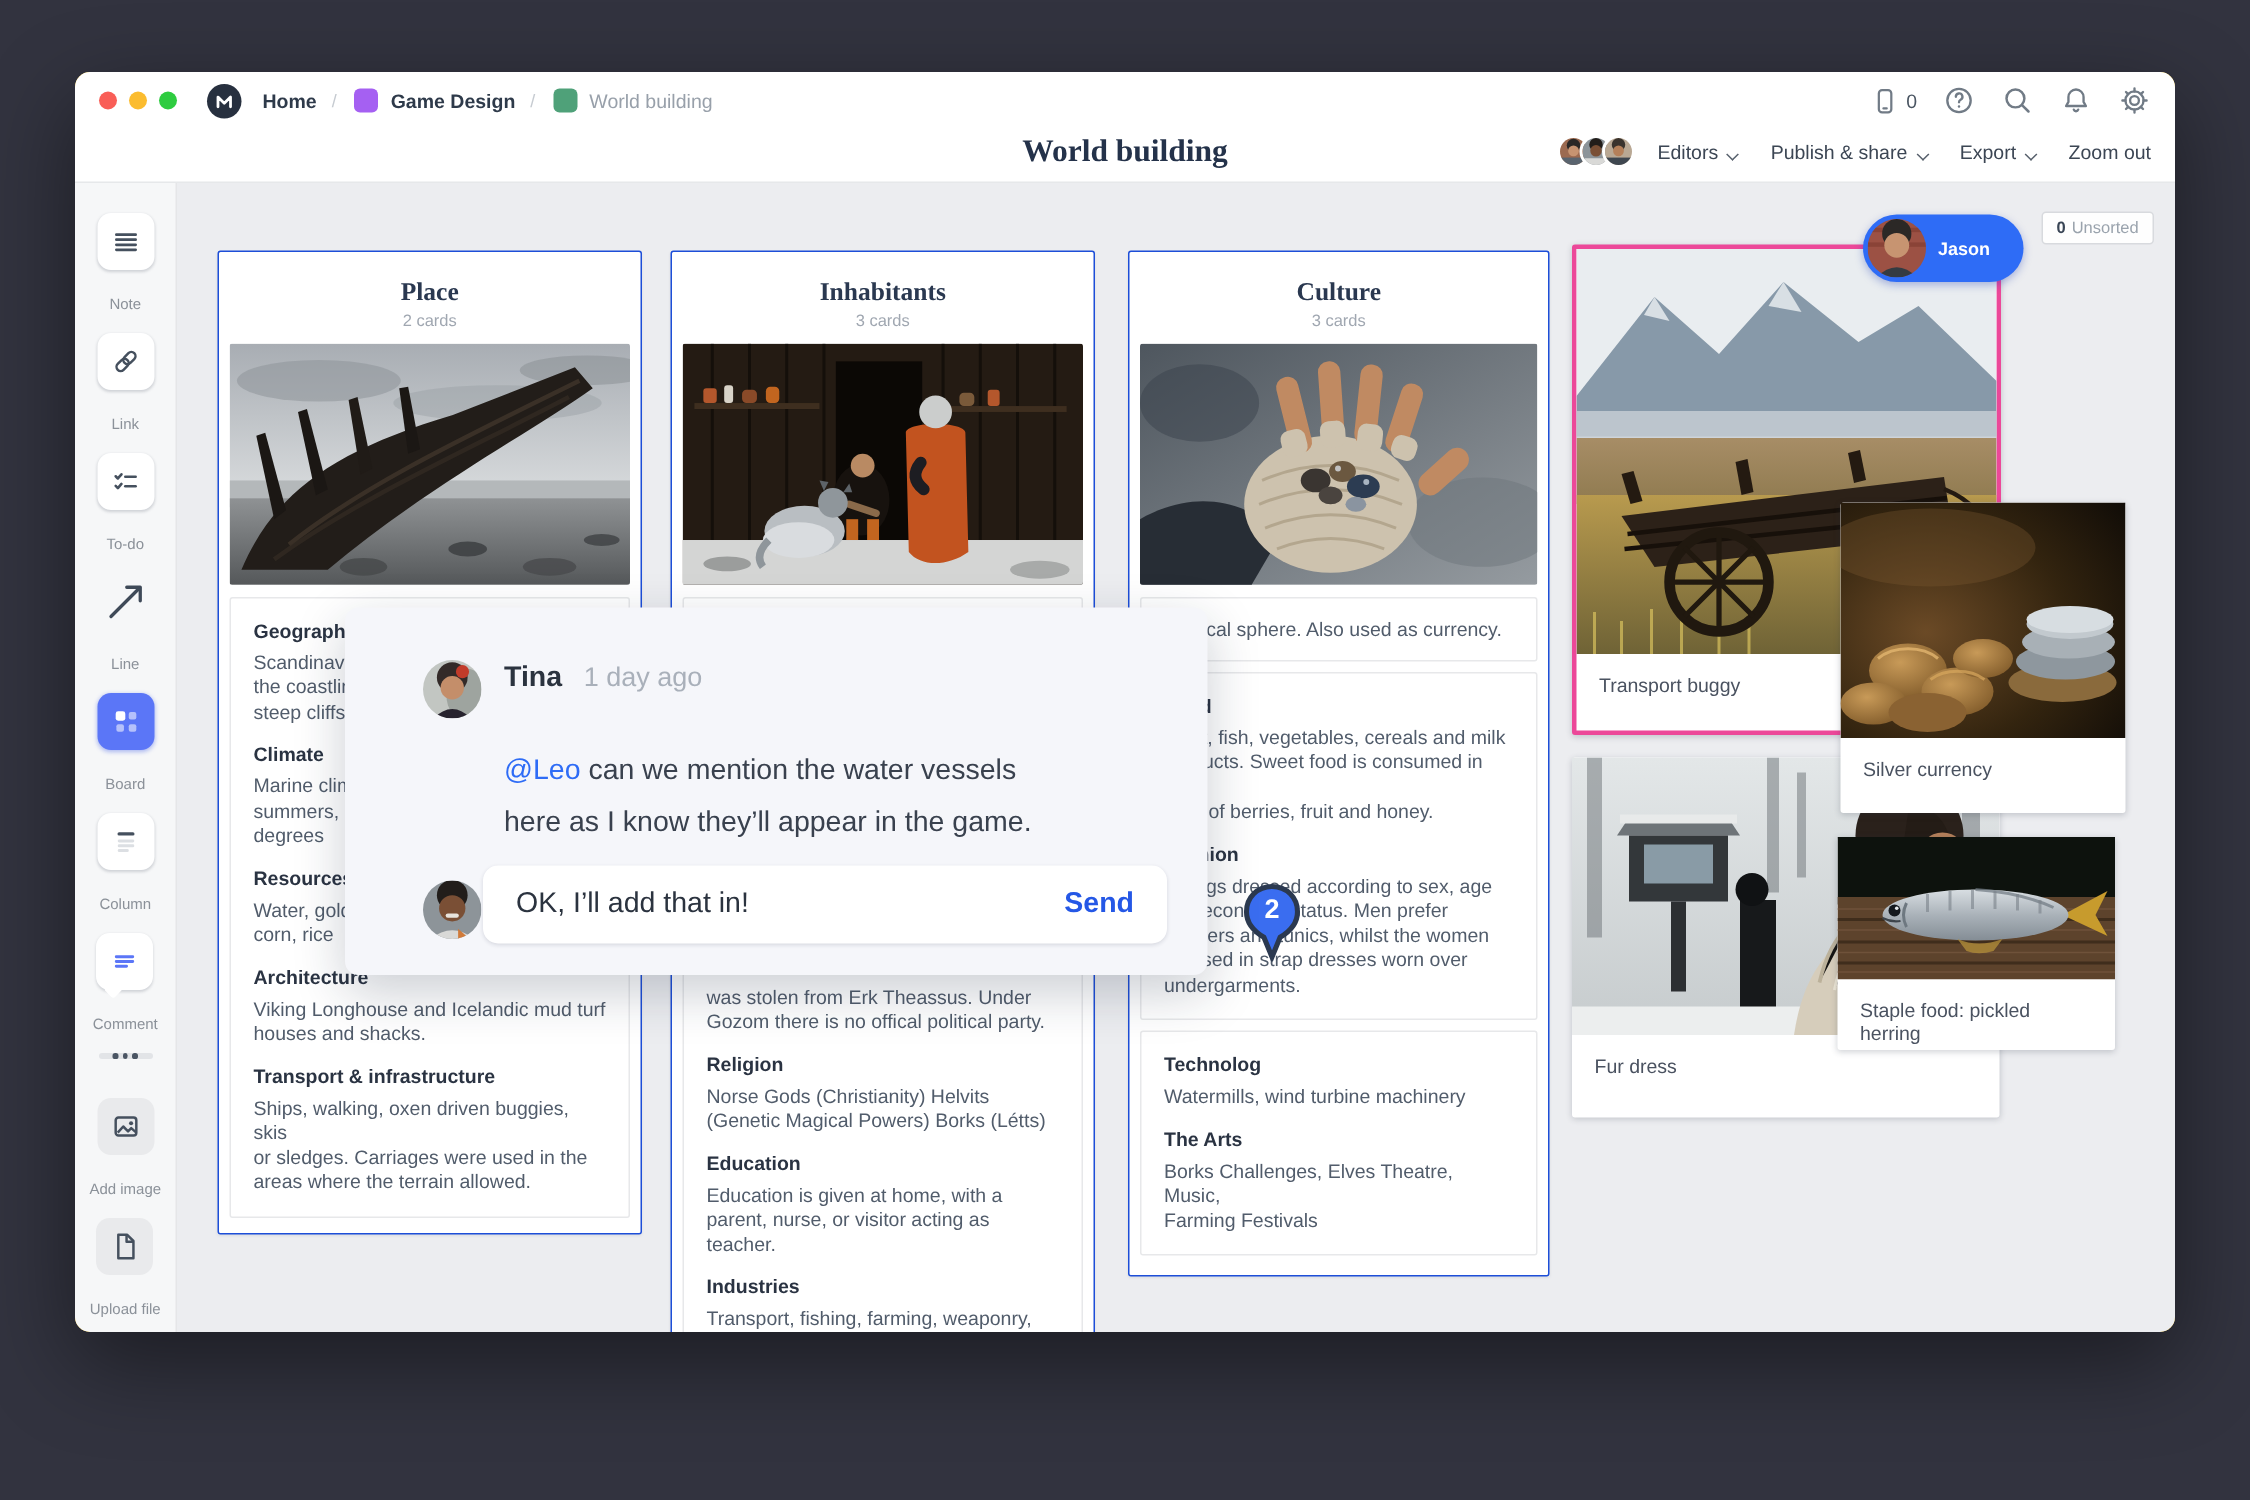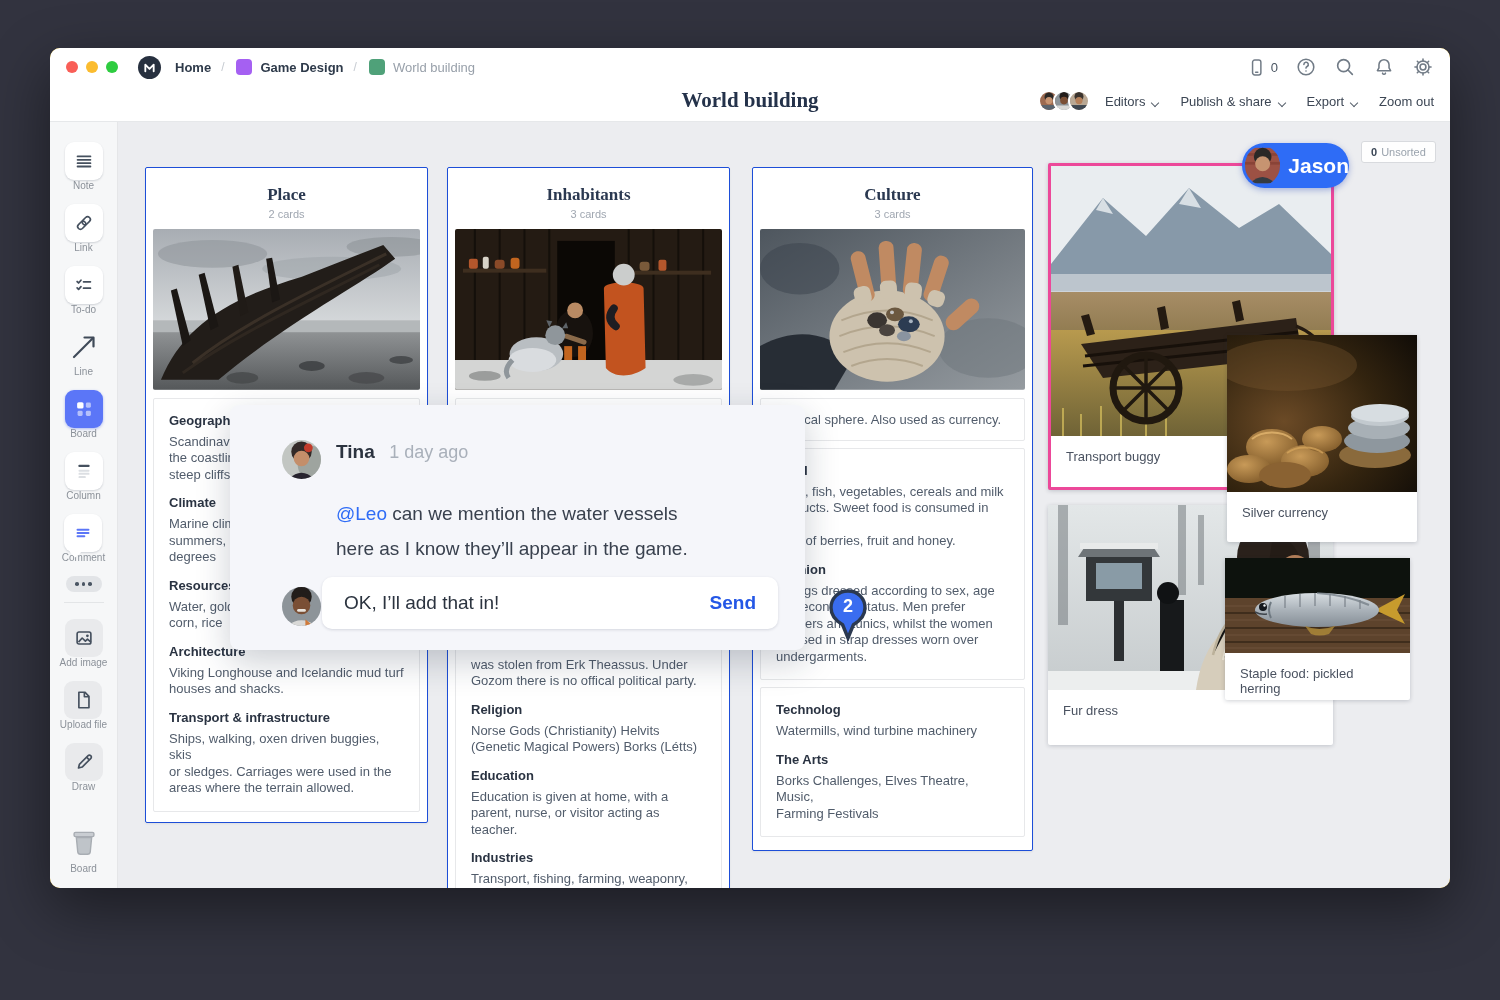--- a/index.html
+++ b/index.html
@@ -42,21 +42,21 @@
              border-right:1px solid #e5e6e8; z-index:20; display:flex; flex-direction:column; align-items:center; padding-top:20px; }
   .tool { display:flex; flex-direction:column; align-items:center; margin-bottom:13px; }
   .toolbox { width:38px; height:38px; background:#fff; border-radius:9px; box-shadow:0 1px 2px rgba(30,40,60,.18);
              display:flex; align-items:center; justify-content:center; }
   .toolbox.gray { background:#e9eaec; box-shadow:none; }
   .toolbox.blue { background:#5b76f7; box-shadow:0 1px 3px rgba(60,90,230,.4); }
   .toolbox.nobox { background:transparent; box-shadow:none; }
   .toolbox.bubble { position:relative; }
   .toolbox.bubble:after { content:""; position:absolute; left:7px; bottom:-4px; width:9px; height:9px;
                           background:#fff; transform:rotate(45deg); border-radius:2px; }
-  .toollabel { font-size:10px; color:#8b9199; margin-top:0; }
+  .toollabel { font-size:10px; color:#8b9199; margin-top:18px; }
   .more-pill { width:36px; height:16px; border-radius:8px; background:#e2e4e7; display:flex; align-items:center; justify-content:center; gap:3px; margin-bottom:10px; }
   .more-pill i { width:3.5px; height:3.5px; border-radius:50%; background:#4a5563; }
   .tooldivider { width:40px; height:1px; background:#e3e5e7; margin-bottom:16px; }
   .trashwrap { margin-top:auto; margin-bottom:14px; display:flex; flex-direction:column; align-items:center; }
 
   
   #canvas { position:absolute; left:68px; top:74px; right:0; bottom:0; background:#ecedf0; overflow:hidden; }
   .col { position:absolute; background:#fff; border:1px solid #1d4ed8; border-radius:2px;
          box-shadow:0 1px 2px rgba(40,50,70,.08); padding:7px; }
   .colhead { height:54px; display:flex; flex-direction:column; align-items:center; justify-content:center; }
@@ -78,21 +78,21 @@
   .photocap { font-size:13px; color:#4a5260; padding:13px 15px; }
   #card-buggy { border:3px solid #ec4899; z-index:3; }
   #card-silver { z-index:5; }
   #card-fur { z-index:3; }
   #card-herring { z-index:5; }
 
   
   #cursor-jason { position:absolute; left:1124px; top:21px; width:107px; height:45px; background:#2e6cf6;
                   border-radius:23px; display:flex; align-items:center; z-index:8; box-shadow:0 2px 6px rgba(30,60,180,.35); }
   #cursor-jason .cav { width:39px; height:39px; border-radius:50%; overflow:hidden; margin-left:3px; }
-  #cursor-jason .cname { color:#fff; font-weight:700; font-size:21px; margin-left:8px; }
+  #cursor-jason .cname { color:#fff; font-weight:700; font-size:12px; margin-left:8px; }
 
   
   #unsorted { position:absolute; left:1243px; top:19px; height:22px; padding:0 9px; background:rgba(255,255,255,.92);
               border:1px solid #d8dade; border-radius:3px; display:flex; align-items:center; gap:4px; z-index:8; font-size:11px; }
   #unsorted .n { font-weight:700; color:#3a4656; }
   #unsorted .l { color:#9aa3ad; }
 
   
   #popup { position:absolute; left:112px; top:283px; width:575px; height:245px; background:#f5f6fa;
            border-radius:9px; box-shadow:0 12px 34px rgba(25,35,60,.22); z-index:40; }

